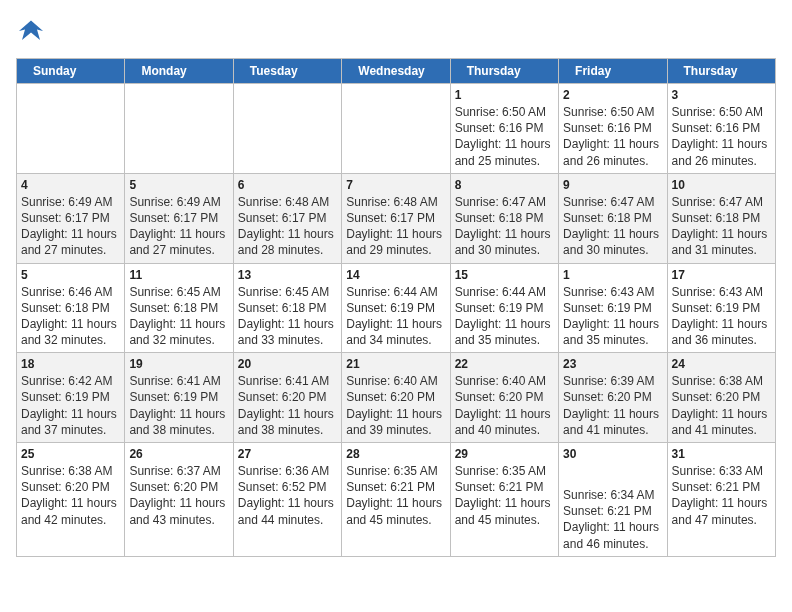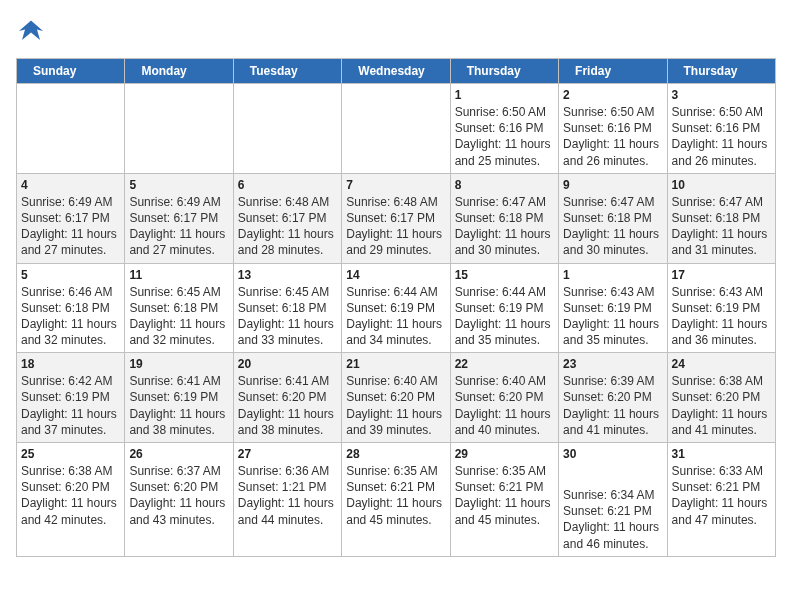--- a/index.html
+++ b/index.html
@@ -308,21 +308,21 @@
         <td>
           <span class="day-num">26</span>
           <div class="cell-text" style="white-space: pre-line;">Sunrise: 6:37 AM
 Sunset: 6:20 PM
 Daylight: 11 hours
 and 43 minutes.</div>
         </td>
         <td>
           <span class="day-num">27</span>
           <div class="cell-text" style="white-space: pre-line;">Sunrise: 6:36 AM
-Sunset: 1:21 PM
+Sunset: 6:52 PM
 Daylight: 11 hours
 and 44 minutes.</div>
         </td>
         <td>
           <span class="day-num">28</span>
           <div class="cell-text" style="white-space: pre-line;">Sunrise: 6:35 AM
 Sunset: 6:21 PM
 Daylight: 11 hours
 and 45 minutes.</div>
         </td>

